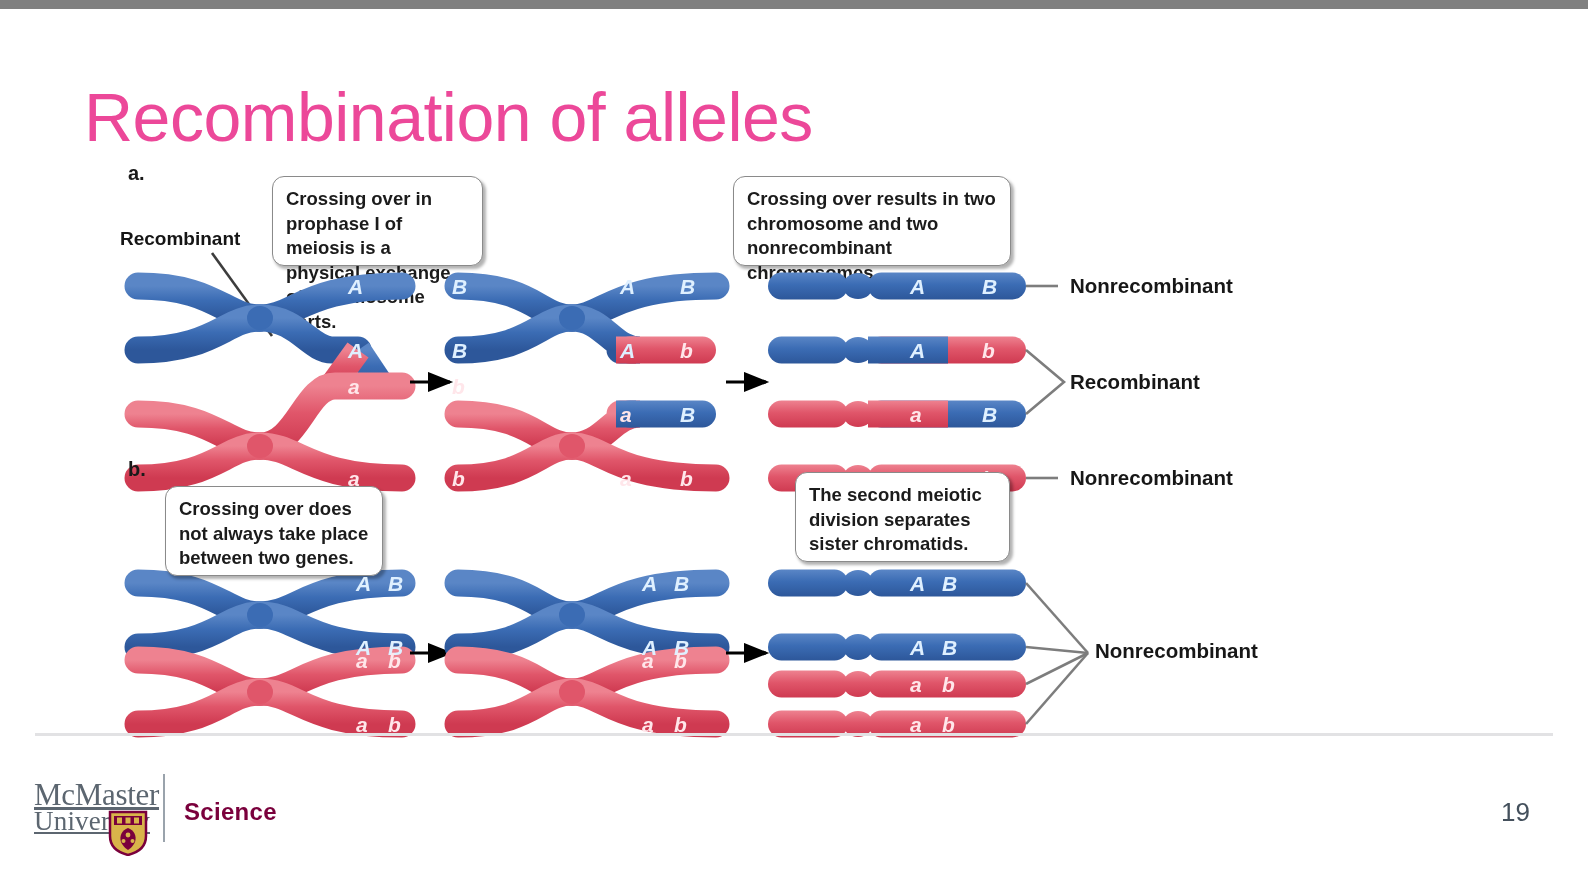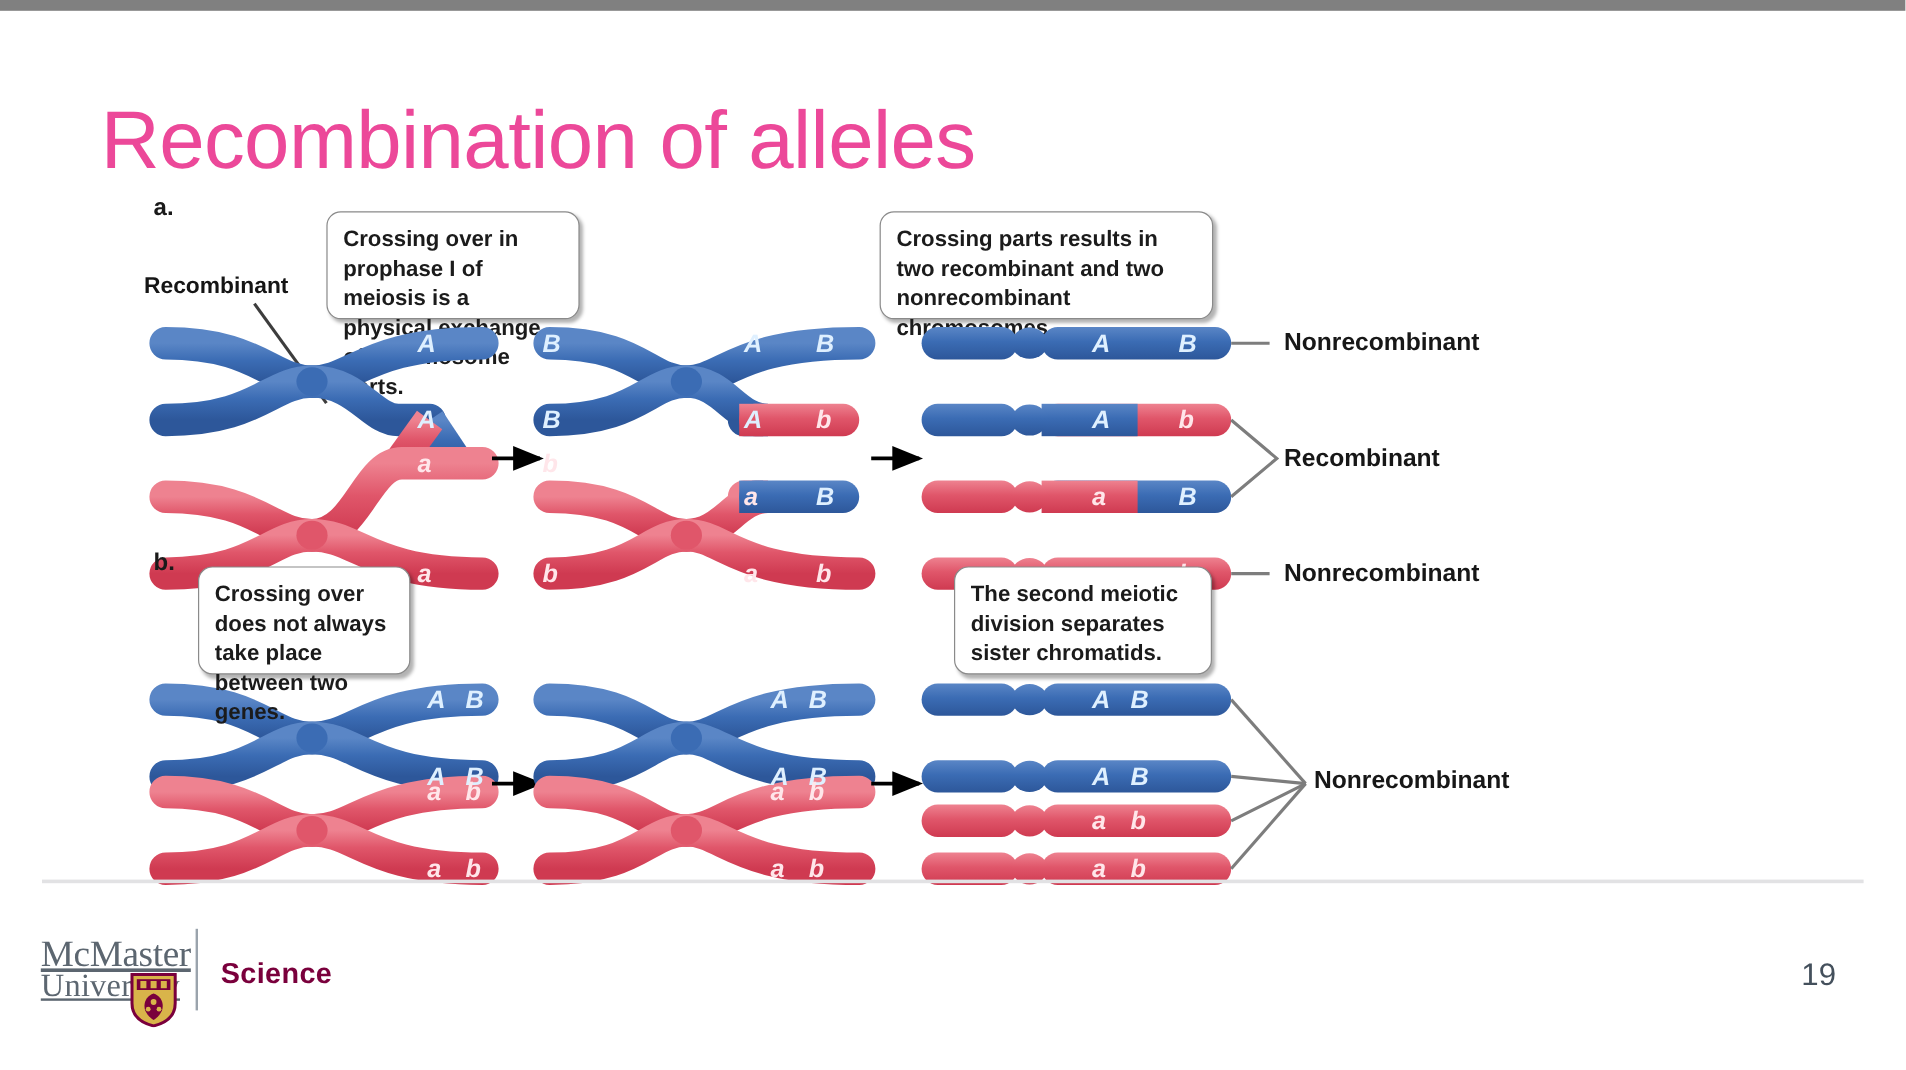--- a/index.html
+++ b/index.html
@@ -123,21 +123,21 @@
   <div class="slide-title">Recombination of alleles</div>
 
   <div class="figure">
 
     <div class="panel-letter" style="left:8px; top:4px;">a.</div>
 
     <div class="cen-label" style="left:0px; top:70px;">Recombinant</div>
 
     <div class="callout" style="left:152px; top:18px; width:211px; height:90px;">Crossing over in prophase I of meiosis is a physical exchange of chromosome parts.</div>
 
-    <div class="callout" style="left:613px; top:18px; width:278px; height:90px;">Crossing parts results in two recombinant and two nonrecombinant chromosomes.</div>
+    <div class="callout" style="left:613px; top:18px; width:278px; height:90px;">Crossing over results in two chromosome and two nonrecombinant chromosomes.</div>
 
 
     <svg class="chrom-svg" width="1340" height="565" viewBox="0 0 1340 565">
       <defs>
         <linearGradient id="gBlue" x1="0" y1="0" x2="0" y2="1">
           <stop offset="0%" stop-color="#5a86c6"></stop>
           <stop offset="45%" stop-color="#3b6cb4"></stop>
           <stop offset="100%" stop-color="#2d579a"></stop>
         </linearGradient>
         <linearGradient id="gRed" x1="0" y1="0" x2="0" y2="1">
@@ -292,21 +292,21 @@
     <div class="side-label" style="left:862px; top:245px; color:#dff0ff; font-style:italic; font-size:21px;">B</div>
     <div class="side-label" style="left:790px; top:309px; color:#ffe6ea; font-style:italic; font-size:21px;">a</div>
     <div class="side-label" style="left:862px; top:309px; color:#ffe6ea; font-style:italic; font-size:21px;">b</div>
 
     <div class="side-label" style="left:950px; top:116px;">Nonrecombinant</div>
     <div class="side-label" style="left:950px; top:212px;">Recombinant</div>
     <div class="side-label" style="left:950px; top:308px;">Nonrecombinant</div>
 
     <div class="panel-letter" style="left:8px; top:300px;">b.</div>
 
-    <div class="callout" style="left:45px; top:314px; width:177px; height:90px;">Crossing over does not always take place between two genes.</div>
+    <div class="callout" style="left:45px; top:328px; width:218px; height:90px;">Crossing over does not always take place between two genes.</div>
     <div class="callout" style="left:675px; top:314px; width:215px; height:90px;">The second meiotic division separates sister chromatids.</div>
 
     <div class="side-label" style="left:236px; top:414px; color:#dff0ff; font-style:italic; font-size:21px;">A</div>
     <div class="side-label" style="left:268px; top:414px; color:#dff0ff; font-style:italic; font-size:21px;">B</div>
     <div class="side-label" style="left:236px; top:478px; color:#dff0ff; font-style:italic; font-size:21px;">A</div>
     <div class="side-label" style="left:268px; top:478px; color:#dff0ff; font-style:italic; font-size:21px;">B</div>
     <div class="side-label" style="left:236px; top:491px; color:#ffe6ea; font-style:italic; font-size:21px;">a</div>
     <div class="side-label" style="left:268px; top:491px; color:#ffe6ea; font-style:italic; font-size:21px;">b</div>
     <div class="side-label" style="left:236px; top:555px; color:#ffe6ea; font-style:italic; font-size:21px;">a</div>
     <div class="side-label" style="left:268px; top:555px; color:#ffe6ea; font-style:italic; font-size:21px;">b</div>

